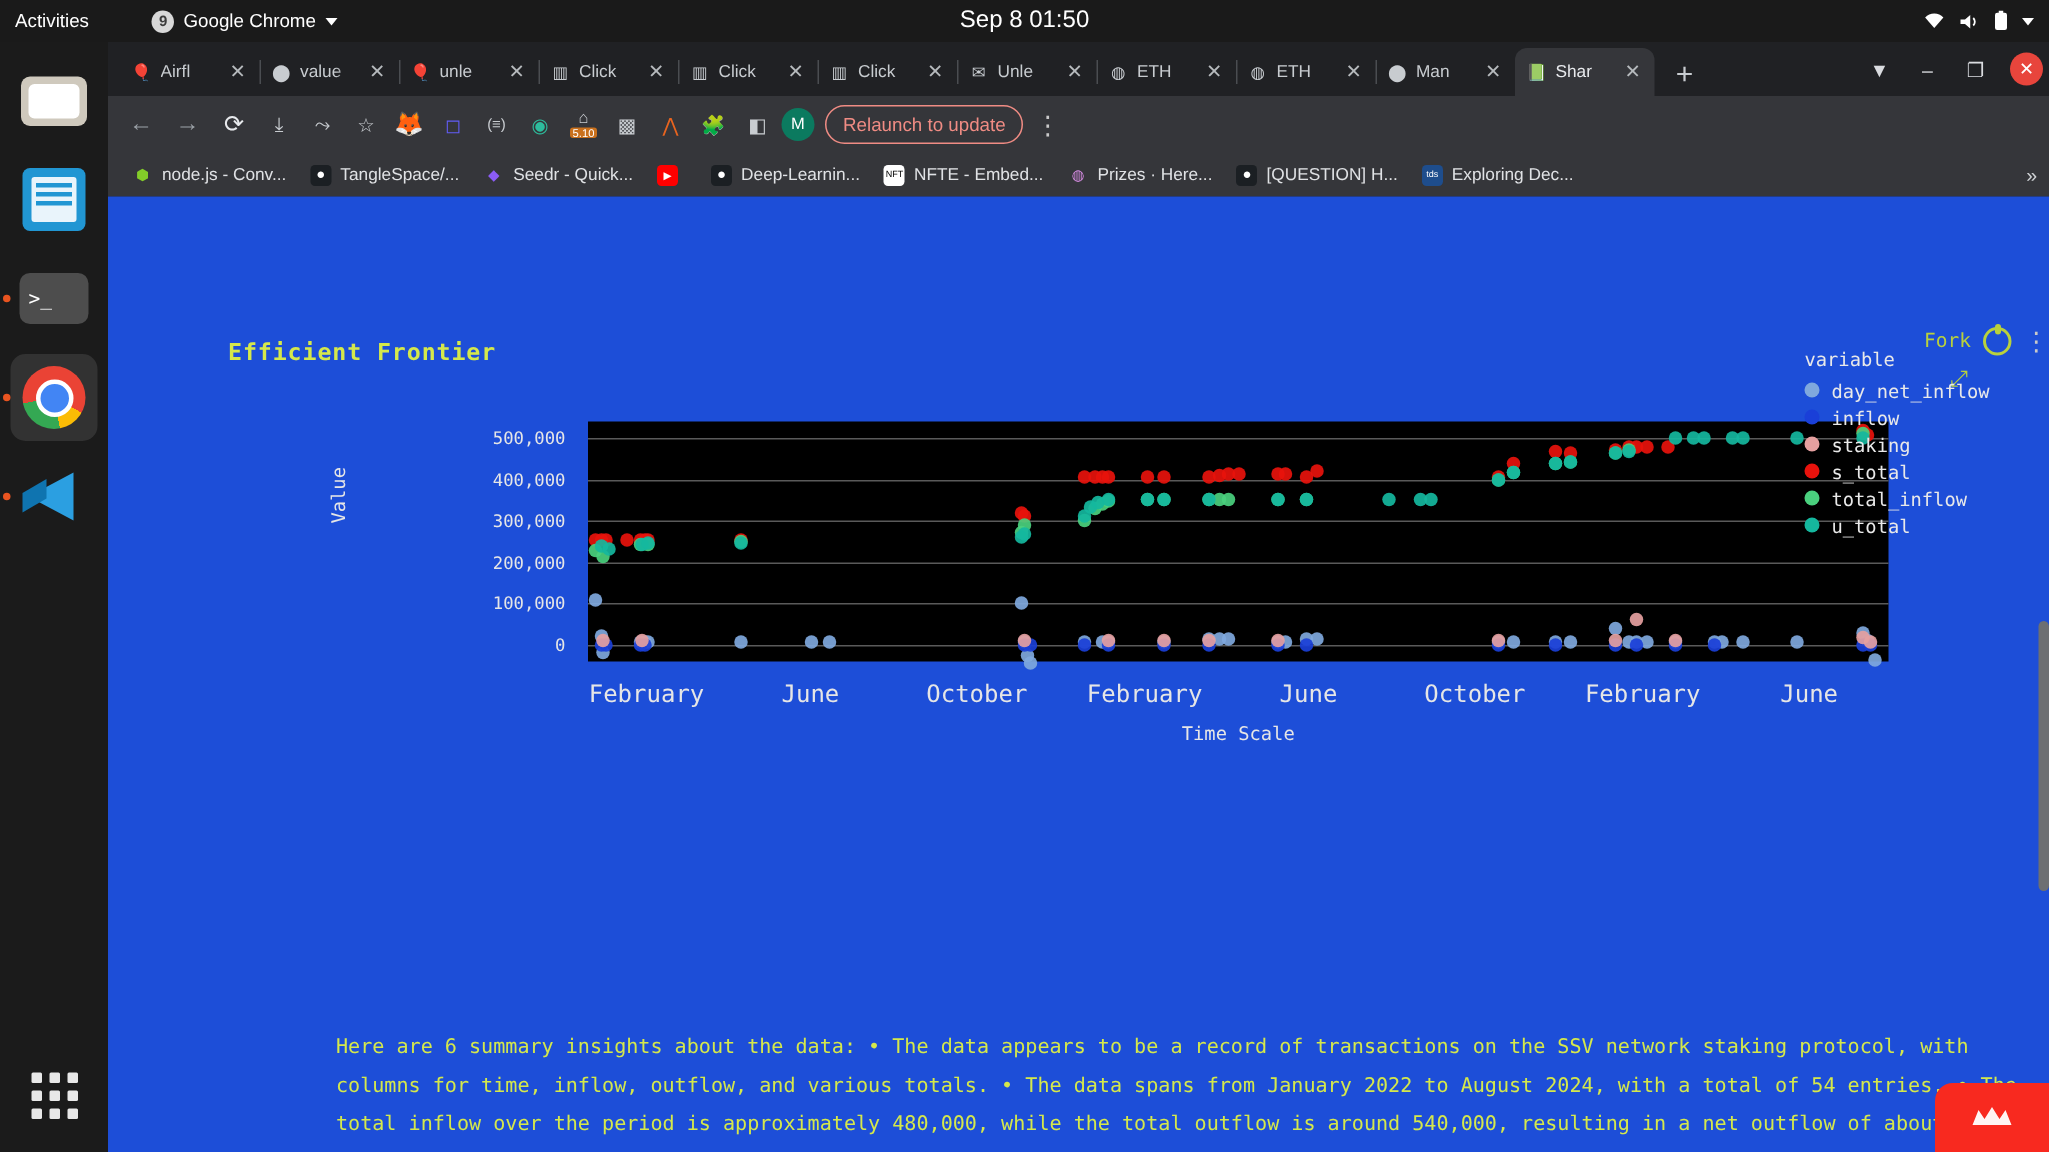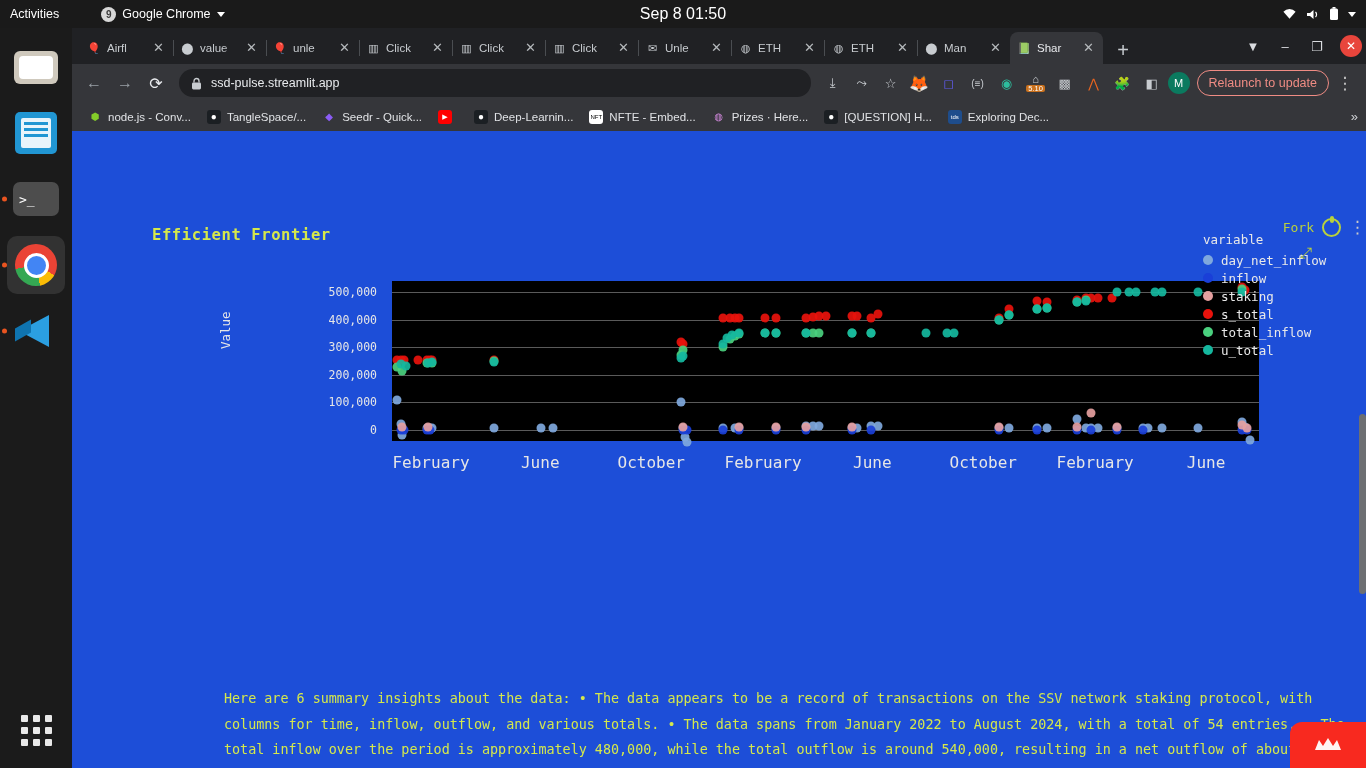--- a/index.html
+++ b/index.html
@@ -294,27 +294,20 @@
       <span>–</span>
       <span>❐</span>
       <span class="close">✕</span>
     </div>
   </div>
 
   <div id="toolbar">
     <span class="navbtn">←</span>
     <span class="navbtn">→</span>
     <span class="navbtn on">⟳</span>
-    <div id="omnibox">
-      <svg width="11" height="13" viewBox="0 0 11 13">
-          <rect x="1" y="5.5" width="9" height="7" rx="1.4" fill="#c8ccd0"></rect>
-          <path d="M3 5.5V4a2.5 2.5 0 0 1 5 0v1.5" stroke="#c8ccd0" stroke-width="1.3" fill="none"></path>
-        </svg>
-      <span title="Search Google or type a URL">ssd-pulse.streamlit.app</span>
-    </div>
     <span class="tbicon">⤓</span>
     <span class="tbicon">⤳</span>
     <span class="tbicon">☆</span>
     <span class="tbicon" style="color:#f5841f;font-size:16px;">🦊</span>
     <span class="tbicon" style="color:#625df5;">◻</span>
     <span class="tbicon" style="font-size:10px;">(≡)</span>
     <span class="tbicon" style="color:#2dbd9d;">◉</span>
     <span class="tbicon" style="flex-direction:column;line-height:1;">
       <span style="font-size:11px;">⌂</span>
       <span style="background:#c9701c;color:#fff;font-size:7.5px;border-radius:2px;padding:0 2px;">5.10</span>
@@ -548,20 +541,21 @@
             <div class="pt" style="left: 684.93px; top: 20.6897px; width: 9px; height: 9px; background: rgb(21, 183, 158); opacity: 0.92;"></div>
             <div class="pt" style="left: 693.6px; top: 19.8621px; width: 9px; height: 9px; background: rgb(21, 183, 158); opacity: 0.92;"></div>
             <div class="pt" style="left: 724.812px; top: 11.0345px; width: 9px; height: 9px; background: rgb(21, 183, 158); opacity: 0.92;"></div>
             <div class="pt" style="left: 736.95px; top: 11.0345px; width: 9px; height: 9px; background: rgb(21, 183, 158); opacity: 0.92;"></div>
             <div class="pt" style="left: 743.886px; top: 11.0345px; width: 9px; height: 9px; background: rgb(21, 183, 158); opacity: 0.92;"></div>
             <div class="pt" style="left: 762.96px; top: 11.0345px; width: 9px; height: 9px; background: rgb(21, 183, 158); opacity: 0.92;"></div>
             <div class="pt" style="left: 769.896px; top: 11.0345px; width: 9px; height: 9px; background: rgb(21, 183, 158); opacity: 0.92;"></div>
             <div class="pt" style="left: 806.31px; top: 11.0345px; width: 9px; height: 9px; background: rgb(21, 183, 158); opacity: 0.92;"></div>
             <div class="pt" style="left: 849.66px; top: 11.0345px; width: 9px; height: 9px; background: rgb(21, 183, 158); opacity: 0.92;"></div>
           </div>
+        <div id="xlabel">Time Scale</div>
       <div class="ytick" style="top: 148.966px;">0</div>
           <div class="ytick" style="top: 121.379px;">100,000</div>
           <div class="ytick" style="top: 93.7931px;">200,000</div>
           <div class="ytick" style="top: 66.2069px;">300,000</div>
           <div class="ytick" style="top: 38.6207px;">400,000</div>
           <div class="ytick" style="top: 11.0345px;">500,000</div>
           <div class="xtick" style="left: 207.015px;">February</div>
           <div class="xtick" style="left: 316.257px;">June</div>
           <div class="xtick" style="left: 427.233px;">October</div>
           <div class="xtick" style="left: 539.076px;">February</div>

